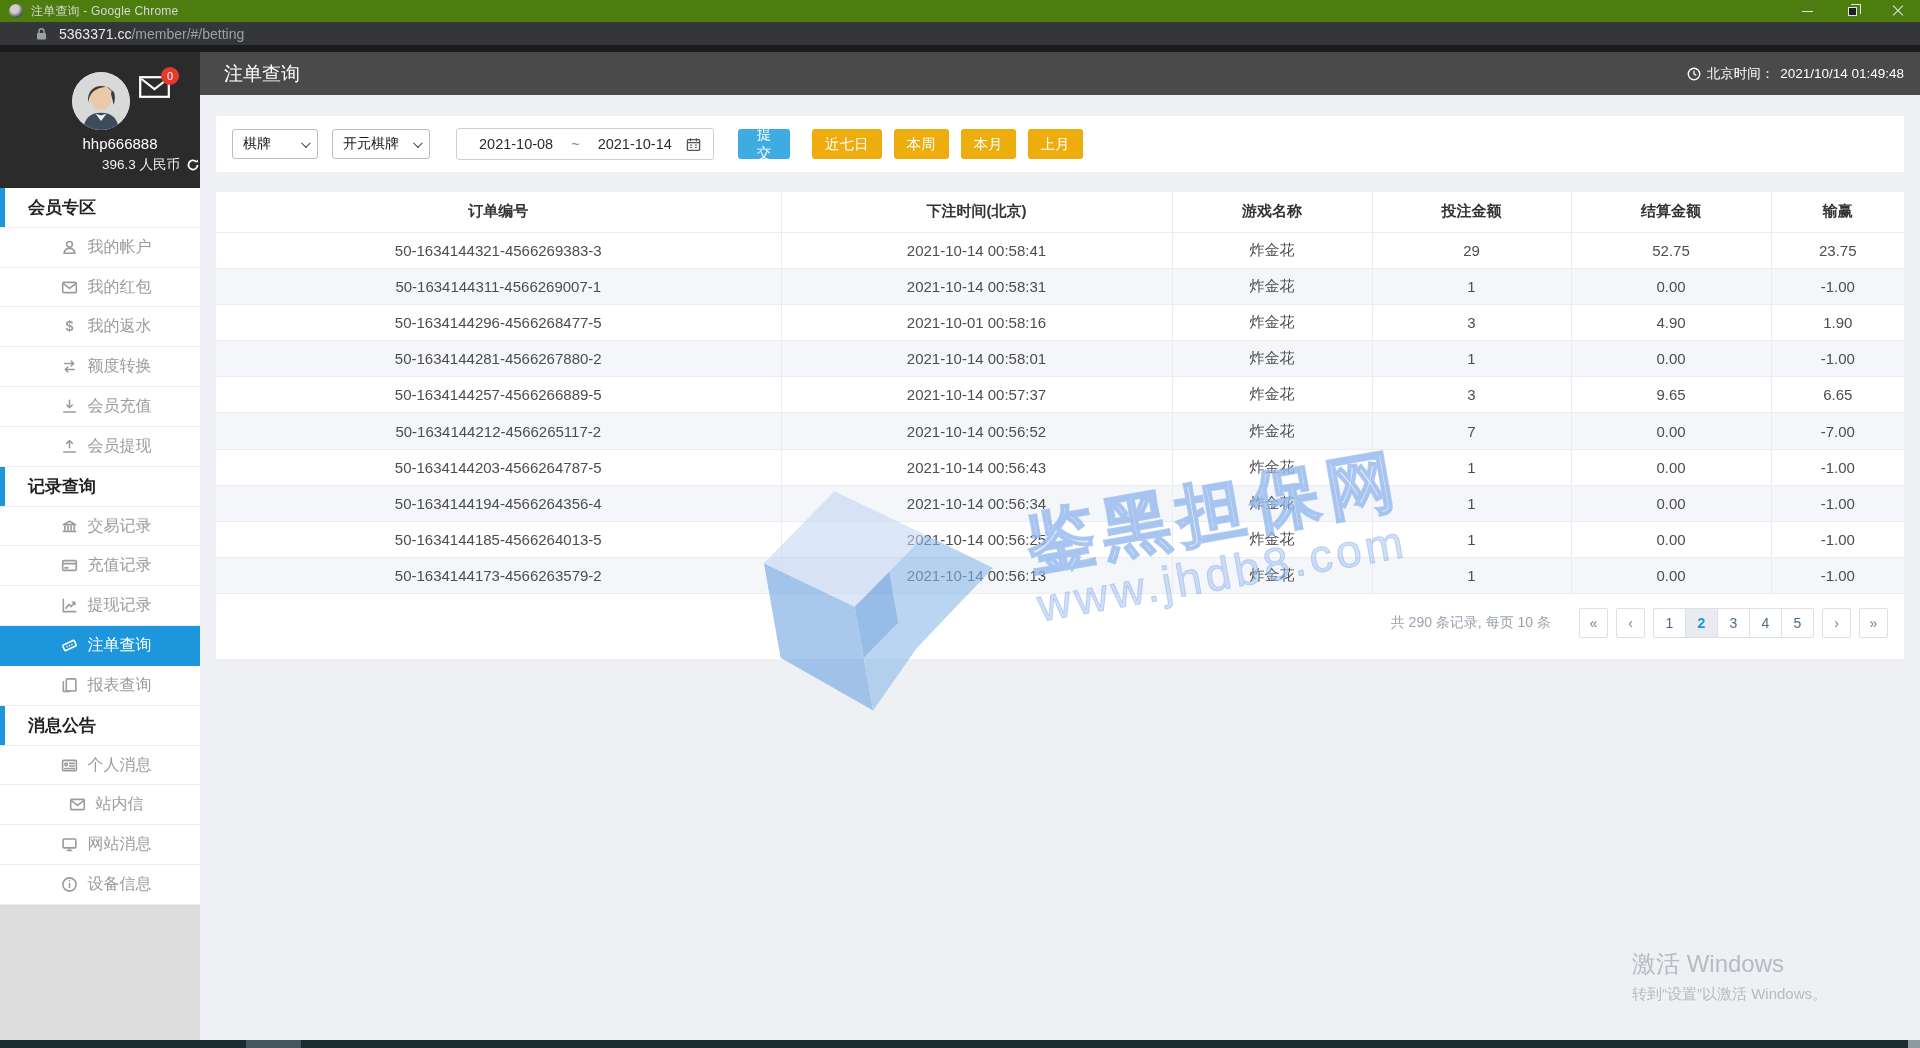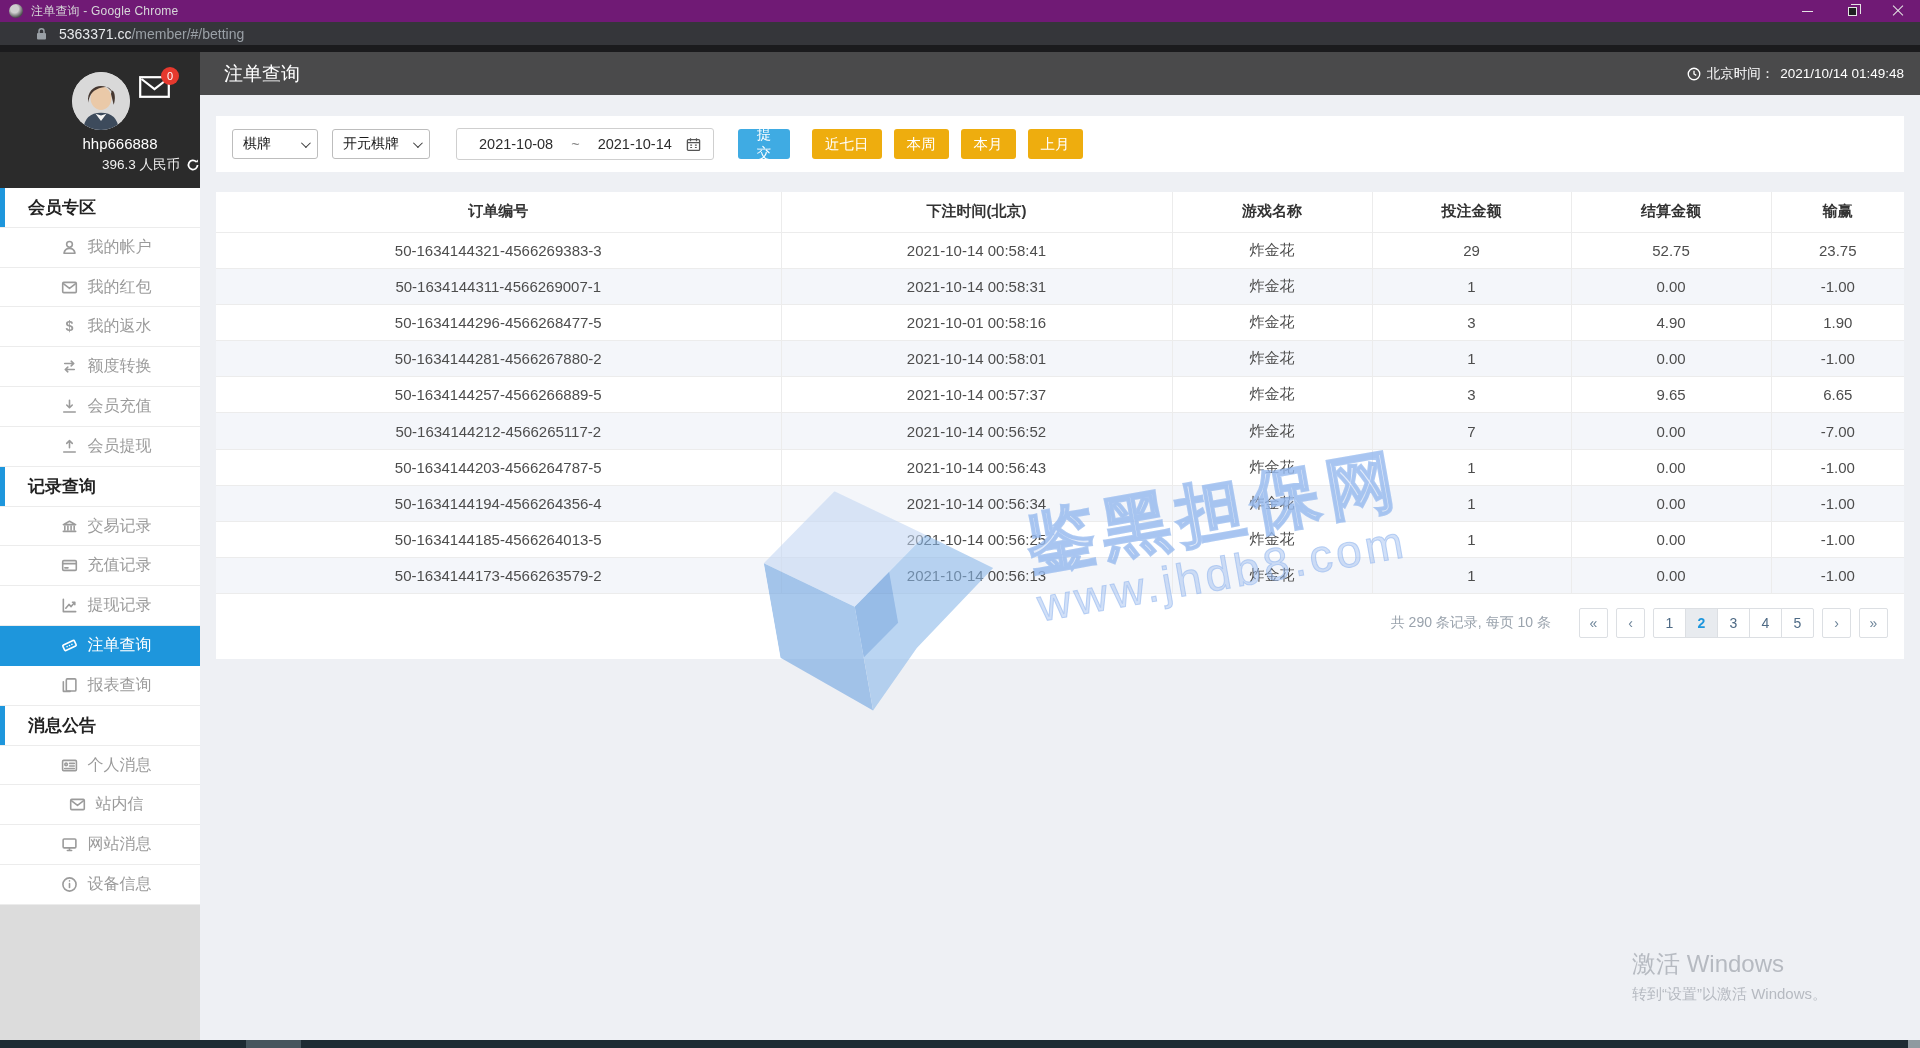--- a/index.html
+++ b/index.html
@@ -1,21 +1,21 @@
 <!DOCTYPE html>
 <html style="--color-accent: #1e96dc; --color-submit: #3fabe3; --color-quick: #eead0e; --color-badge: #e6392e;"><head>
 <meta charset="utf-8">
 <style>
   * { margin:0; padding:0; box-sizing:border-box; }
   html,body { width:1920px; height:1048px; overflow:hidden; }
   body { font-family:"Liberation Sans","DejaVu Sans",sans-serif; }
   .screen { position:relative; width:1920px; height:1048px; background:#eef0f4; overflow:hidden; }
 
   
-  .titlebar { height:22px; background:#701a75; display:flex; align-items:center; padding-left:9px; position:relative; }
+  .titlebar { height:22px; background:#4d7c0f; display:flex; align-items:center; padding-left:9px; position:relative; }
   .favicon { width:14px; height:14px; border-radius:50%; background:radial-gradient(circle at 40% 35%, #cfcfcf 0 32%, #4b4b4d 72%); margin-right:8px; flex:none; }
   .win-title { color:#d7d8d9; font-size:12px; letter-spacing:.2px; }
   .win-controls { position:absolute; right:0; top:0; height:22px; display:flex; }
   .win-btn { width:45px; height:22px; display:flex; align-items:center; justify-content:center; cursor:pointer; }
   .glyph-min { width:11px; height:0; border-top:1.6px solid #e4e4e4; }
   .glyph-restore { width:9px; height:9px; border:1.3px solid #e4e4e4; position:relative; background:#1e1f21; }
   .glyph-restore::before { content:""; position:absolute; left:1.5px; top:-4px; width:9px; height:9px; border:1.3px solid #e4e4e4; border-left:none; border-bottom:none; }
   .glyph-close { position:relative; width:12px; height:12px; }
   .glyph-close::before,.glyph-close::after { content:""; position:absolute; left:-1px; top:5px; width:14px; border-top:1.6px solid #e4e4e4; }
   .glyph-close::before { transform:rotate(45deg);} .glyph-close::after { transform:rotate(-45deg);}

